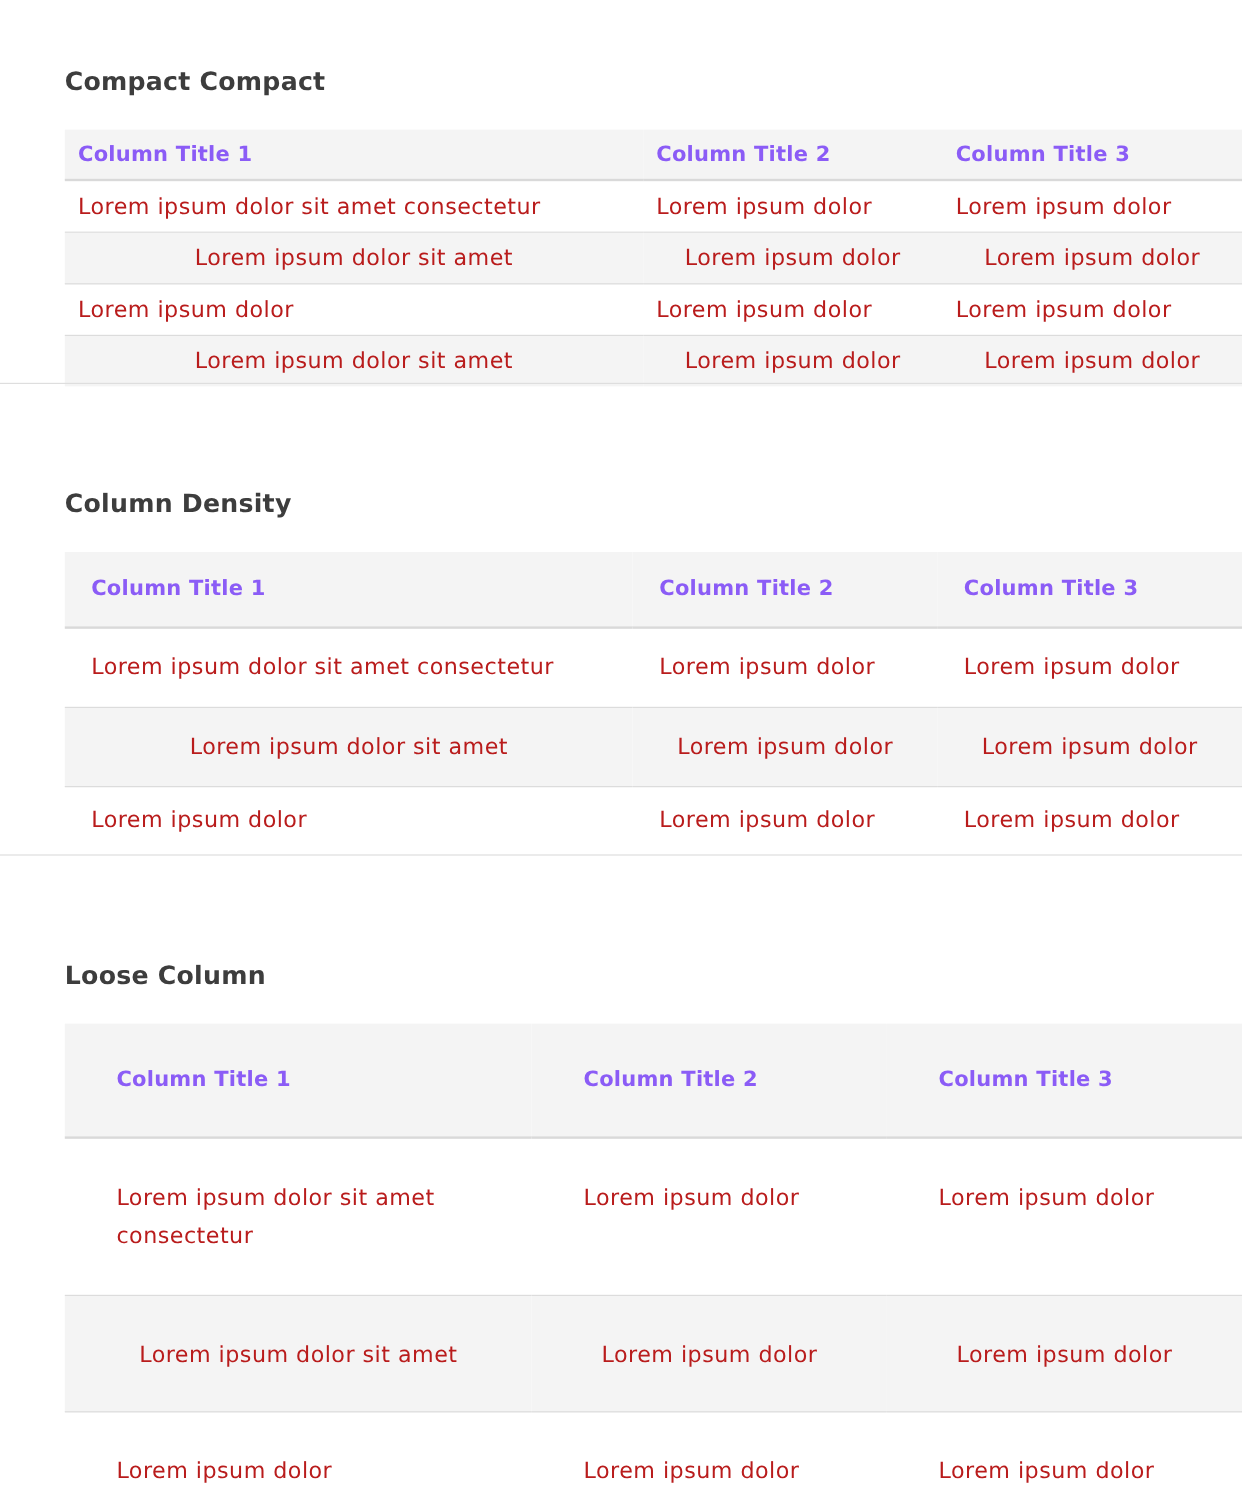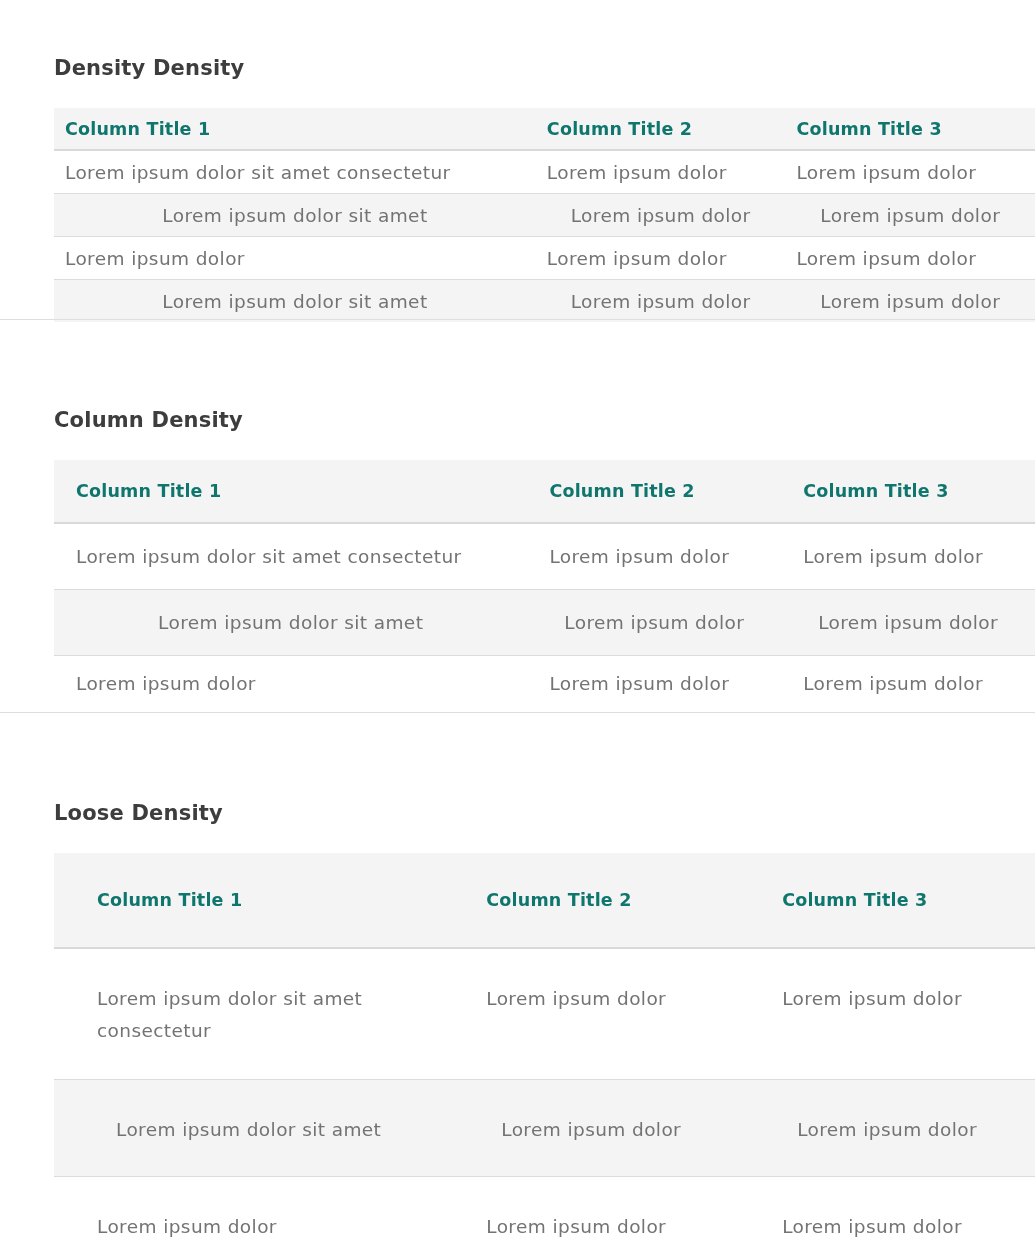--- a/index.html
+++ b/index.html
@@ -11,43 +11,43 @@
       position: absolute; left: 54px; margin: 0;
       font-size: 21px; font-weight: bold; color: #3d3d3d; letter-spacing: 0.2px;
       white-space: nowrap;
     }
     .tbl {
       position: absolute; left: 54px; border-collapse: collapse; table-layout: fixed;
       font-size: 18.5px; letter-spacing: 0.4px;
     }
     .tbl th {
       background: #f4f4f4; text-align: left; font-weight: bold; font-size: 17.5px;
-      color: #0f766e; border-bottom: 2px solid #d9d9d9; white-space: nowrap; letter-spacing: 0.2px;
+      color: #8b5cf6; border-bottom: 2px solid #d9d9d9; white-space: nowrap; letter-spacing: 0.2px;
     }
-    .tbl td { color: #737373; border-bottom: 1px solid #dcdcdc; vertical-align: top; white-space: nowrap; }
+    .tbl td { color: #b91c1c; border-bottom: 1px solid #dcdcdc; vertical-align: top; white-space: nowrap; }
     .tbl tr.alt td { background: #f4f4f4; text-align: center; }
     .full-rule { position: absolute; left: 0; width: 1035px; height: 1px; background: #dedede; }
 
     
     .compact th { height: 41px; padding: 0 11px; vertical-align: middle; }
     .compact td { height: 42px; padding: 0 11px; vertical-align: middle; }
     
     .normal th { height: 62px; padding: 0 22px; vertical-align: middle; }
     .normal td { height: 65px; padding: 0 22px; vertical-align: middle; }
     
     .loose th { height: 94px; padding: 0 43px; vertical-align: middle; }
     .loose td { padding: 34px 43px 0 43px; white-space: normal; line-height: 32px; }
     .loose tr.r1 td { height: 96px; }
     .loose tr.r2 td { height: 62px; }
     .loose tr.r3 td { height: 62px; }
   </style>
 </head>
 <body>
 
-<h2 class="section-title" style="top:56px;">Density Density</h2>
+<h2 class="section-title" style="top:56px;">Compact Compact</h2>
 <table class="tbl compact" style="top:108px;">
   <colgroup>
       <col style="width:495px">
       <col style="width:258px">
       <col style="width:258px">
     </colgroup>
   <thead>
     <tr>
       <th>Column Title 1</th>
       <th>Column Title 2</th>
@@ -106,21 +106,21 @@
     </tr>
     <tr>
       <td style="border-bottom:none;height:54px;">Lorem ipsum dolor</td>
       <td style="border-bottom:none;height:54px;">Lorem ipsum dolor</td>
       <td style="border-bottom:none;height:54px;">Lorem ipsum dolor</td>
     </tr>
   </tbody>
 </table>
 <div class="full-rule" style="top:712px;"></div>
 
-<h2 class="section-title" style="top:801px;">Loose Density</h2>
+<h2 class="section-title" style="top:801px;">Loose Column</h2>
 <table class="tbl loose" style="top:853px;">
   <colgroup>
       <col style="width:441px">
       <col style="width:317px">
       <col style="width:317px">
     </colgroup>
   <thead>
     <tr>
       <th>Column Title 1</th>
       <th>Column Title 2</th>

